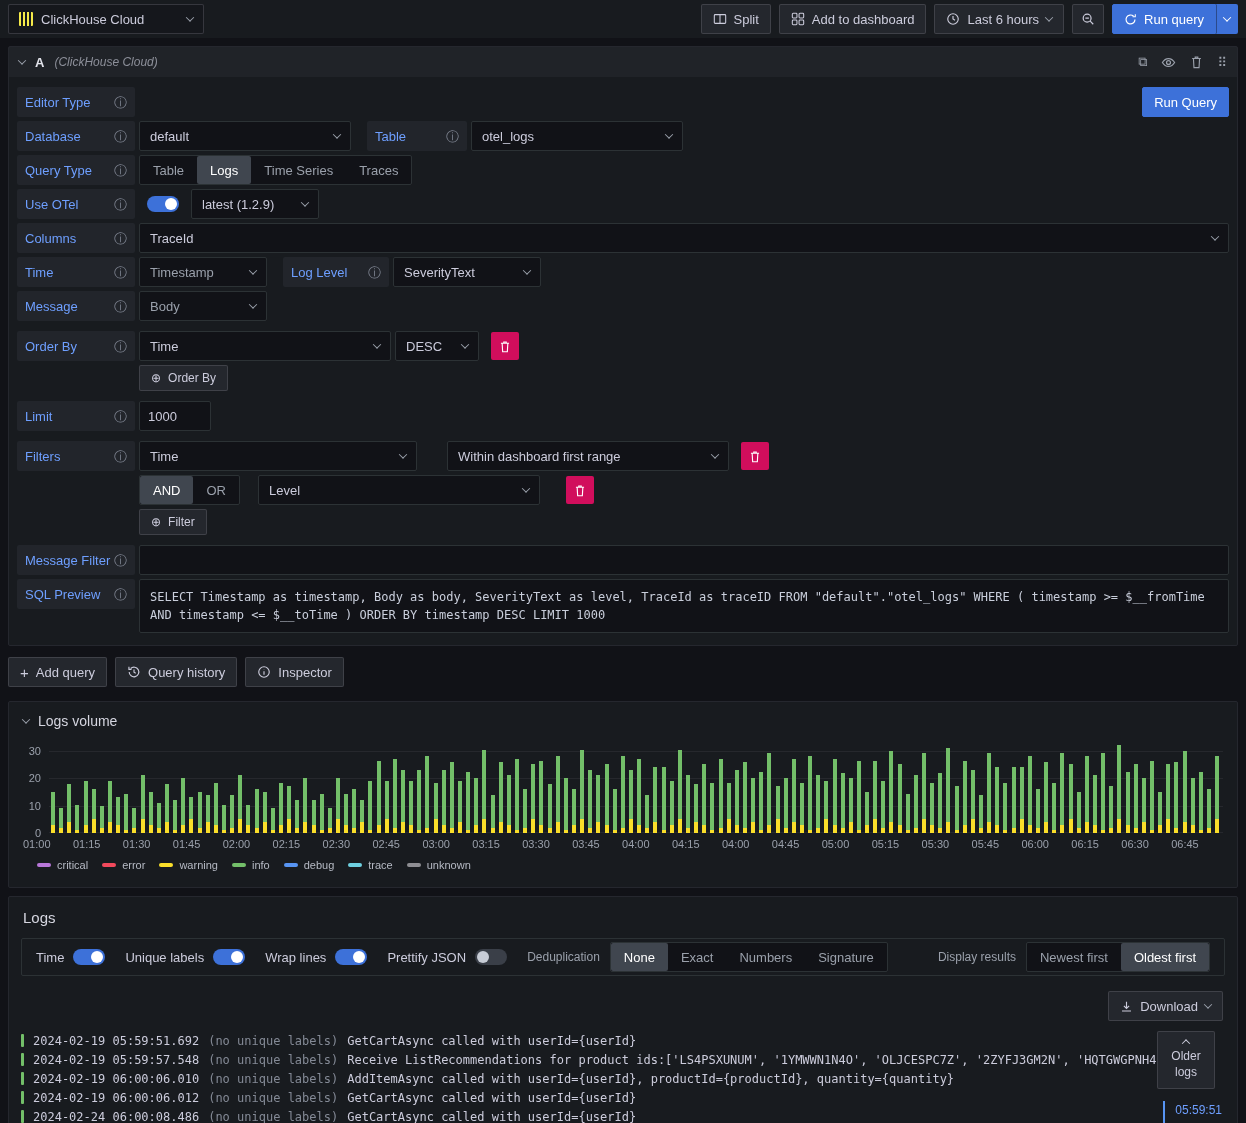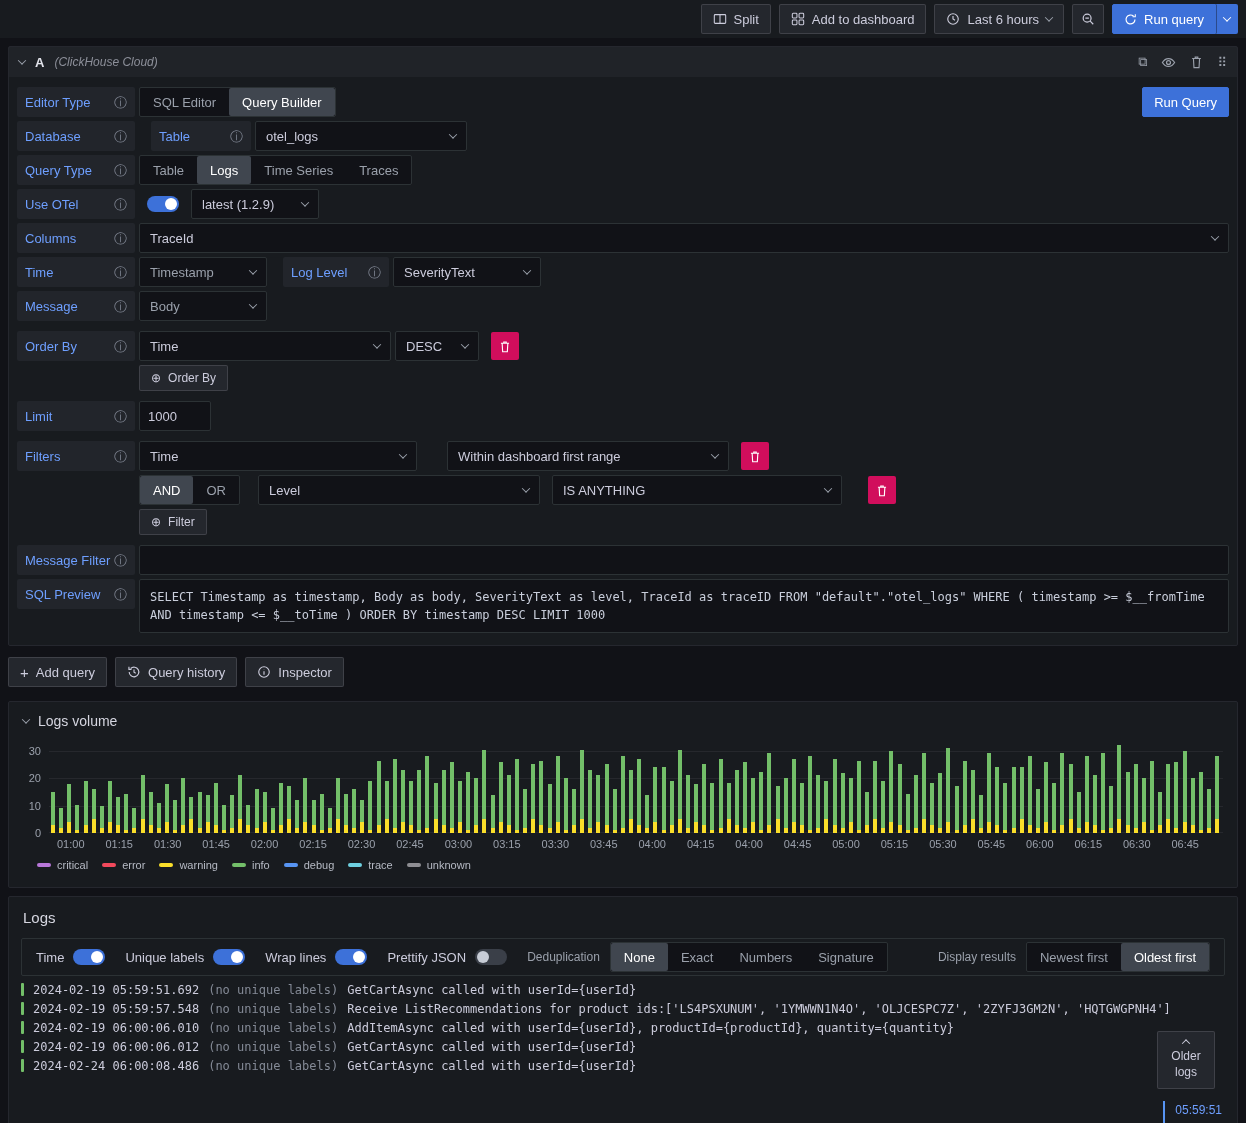--- a/index.html
+++ b/index.html
@@ -81,21 +81,21 @@
   .pheader { display:flex; align-items:center; gap:9px; padding:11px 14px 10px; font-size:14px; color:#d5d6e0; }
   .pheader .chev { color:#9aa0ab; cursor:pointer; }
   .chart-wrap { padding:6px 14px 4px 6px; }
   .chart { display:flex; }
   .yaxis { width:34px; position:relative; height:88px; flex:none; }
   .yaxis span { position:absolute; right:8px; transform:translateY(-50%); font-size:11px; color:#9aa0ab; }
   .plot { flex:1; position:relative; height:88px; }
   .grid { position:absolute; left:0; right:0; height:1px; background:rgba(204,204,220,.08); }
   .bars { position:absolute; inset:0; display:flex; align-items:flex-end; justify-content:space-between; padding:0 2px; }
   .vbar { width:4px; display:flex; flex-direction:column; justify-content:flex-end; }
-  .xlabels { margin-left:34px; display:flex; justify-content:space-between; padding:5px 24px 0 8px;
+  .xlabels { display:flex; justify-content:space-between; padding:5px 24px 0 8px;
     font-size:11px; color:#9aa0ab; }
   .legend { margin:9px 0 0 22px; display:flex; gap:14px; align-items:flex-end; font-size:11px;
     color:#b6bac4; padding-bottom:12px; flex-wrap:wrap; }
   .legend-item { display:flex; align-items:center; cursor:pointer; }
   .swatch { width:14px; height:4px; border-radius:2px; display:inline-block; margin-right:6px; }
 
   
   .logs-panel { margin-top:8px; position:relative; min-height:252px; }
   .logs-title { padding:12px 14px 12px; font-size:15px; color:#d5d6e0; }
   .controls { margin:0 12px; border:1px solid #2c3235; border-radius:2px; display:flex; align-items:center;
@@ -114,20 +114,25 @@
     border:1px solid rgba(204,204,220,.16); border-radius:2px; color:#ccccdc; font-size:12px;
     padding:7px 4px 8px; display:flex; flex-direction:column; align-items:center; gap:4px; cursor:pointer; }
   .older-btn .older-txt { text-align:center; line-height:1.3; }
   .live-ts { position:fixed; right:12px; bottom:0; display:flex; align-items:center;
     border-left:2px solid #5794f2; padding:3px 12px 8px 10px; color:#6e9fff; font-size:12px; height:22px; }
 </style>
 </head>
 <body>
 
 <div class="toolbar">
+  <div class="ds-picker">
+    <span class="ch-logo"></span>
+    <span>ClickHouse Cloud</span>
+    <span class="chev dim" style="margin-left:auto"></span>
+  </div>
   <div class="toolbar-actions">
     <button class="btn">
       <svg width="14" height="14" viewBox="0 0 16 16" fill="none" stroke="currentColor" stroke-width="1.2">
           <rect x="1.5" y="3" width="13" height="10" rx="1"></rect>
           <path d="M8 3v10"></path>
         </svg>
       <span>Split</span>
     </button>
     <button class="btn">
       <svg width="14" height="14" viewBox="0 0 16 16" fill="none" stroke="currentColor" stroke-width="1.2">
@@ -191,33 +196,33 @@
       </div>
     </div>
 
     <div class="qbody">
 
       <div class="frow">
         <div class="chip">
           <span>Editor Type</span>
           <span class="info-i">ⓘ</span>
         </div>
-        <div class="radio">
-            <button class="radio-opt">SQL Editor</button>
-            <button class="radio-opt active">Query Builder</button>
-          </div>
         <button class="btn primary" style="margin-left:auto">
           <span>Run Query</span>
         </button>
       </div>
 
       <div class="frow">
         <div class="chip">
           <span>Database</span>
           <span class="info-i">ⓘ</span>
+        </div>
+        <div class="select w212">
+          <span>default</span>
+            <span class="chev"></span>
         </div>
         <div class="chip sm" style="margin-left:12px">
           <span>Table</span>
           <span class="info-i">ⓘ</span>
         </div>
         <div class="select w212">
           <span>otel_logs</span>
             <span class="chev"></span>
         </div>
       </div>
@@ -345,24 +350,20 @@
         </button>
       </div>
 
       <div class="frow sub">
         <div class="radio">
             <button class="radio-opt active">AND</button>
             <button class="radio-opt">OR</button>
           </div>
         <div class="select w282" style="margin-left:14px">
           <span>Level</span>
-            <span class="chev"></span>
-        </div>
-        <div class="select w290" style="margin-left:8px">
-          <span>IS ANYTHING</span>
             <span class="chev"></span>
         </div>
         <button class="trash-btn" style="margin-left:22px">
           <svg width="12" height="13" viewBox="0 0 14 16" fill="none" stroke="#fff" stroke-width="1.4">
               <path d="M2 4h10M5.5 4V2.5h3V4M3.5 4l.6 10.5h5.8L10.5 4"></path>
             </svg>
         </button>
       </div>
 
       <div class="frow sub">
@@ -1111,20 +1112,29 @@
       </div>
       <div class="group display-group">
         <span class="dim-label">Display results</span>
         <div class="radio">
             <button class="radio-opt">Newest first</button>
             <button class="radio-opt active">Oldest first</button>
           </div>
       </div>
     </div>
 
+    <div class="download-row">
+      <button class="btn">
+        <svg width="13" height="13" viewBox="0 0 16 16" fill="none" stroke="currentColor" stroke-width="1.4">
+            <path d="M8 2v8M4.8 7.2L8 10.4l3.2-3.2M2.5 13.5h11"></path>
+          </svg>
+        <span>Download</span>
+        <span class="chev dim"></span>
+      </button>
+    </div>
 
     <div class="log-rows">
         <div class="log-row">
           <span class="lvl"></span>
           <span class="lt">2024-02-19 05:59:51.692</span>
           <span class="ll">(no unique labels)</span>
           <span class="lm">GetCartAsync called with userId={userId}</span>
         </div>
         <div class="log-row">
           <span class="lvl"></span>

